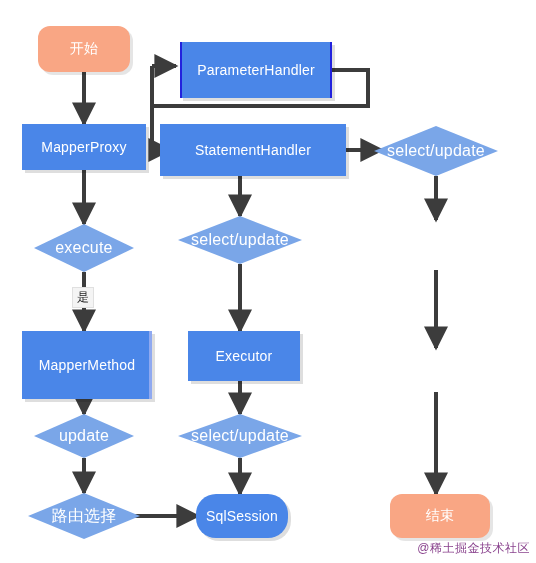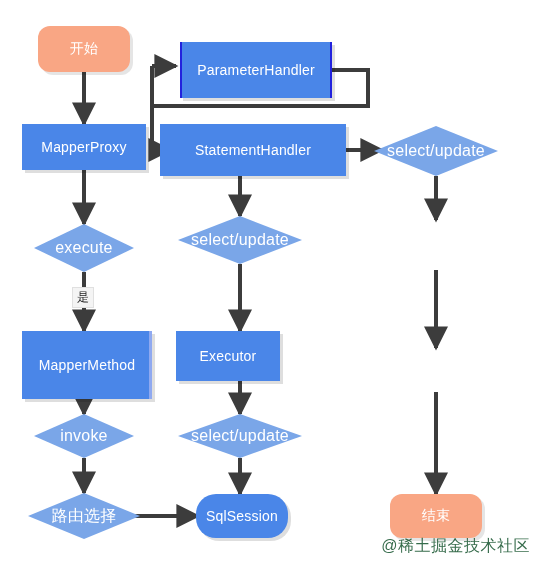--- a/index.html
+++ b/index.html
@@ -28,21 +28,21 @@
 
   
   .diamond{background:transparent;box-shadow:none;}
   .diamond .dshape{position:absolute;left:0;top:0;right:0;bottom:0;
       background:#7aa6e8;clip-path:polygon(50% 0,100% 50%,50% 100%,0 50%);}
   .diamond .dlabel{position:relative;z-index:2;color:#ffffff;font-size:16px;white-space:nowrap;}
 
   .edge-label{position:absolute;background:#f4f4f4;color:#222;font-size:12px;
      padding:1px 4px;z-index:4;border:1px solid #e0e0e0;}
 
-  .watermark{position:absolute;right:6px;bottom:6px;color:#14532d;font-size:16px;z-index:5;
+  .watermark{position:absolute;right:6px;bottom:6px;color:#701a75;font-size:12px;z-index:5;
      letter-spacing:.5px;opacity:.85;}
 </style>
 </head>
 <body>
 
 <div id="canvas">
 
   <svg class="edges" viewBox="0 0 536 563" xmlns="http://www.w3.org/2000/svg">
     <defs>
       <marker id="ar" markerWidth="8" markerHeight="8" refX="5.4" refY="3" orient="auto">
@@ -85,42 +85,42 @@
       <path d="M436,270 L436,348"></path>
 
       <path d="M436,392 L436,494"></path>
     </g>
   </svg>
 
   <div class="node term" style="left:38px;top:26px;width:92px;height:46px;">
     <span>开始</span>
   </div>
 
-  <div class="node term" style="left:390px;top:494px;width:92px;height:44px;">
+  <div class="node term" style="left:390px;top:494px;width:100px;height:44px;">
     <span>结束</span>
   </div>
 
   <div class="node rect sel" style="left:180px;top:42px;width:152px;height:56px;">
     <span>ParameterHandler</span>
   </div>
 
   <div class="node rect" style="left:22px;top:124px;width:124px;height:46px;">
     <span>MapperProxy</span>
   </div>
 
   <div class="node rect" style="left:160px;top:124px;width:186px;height:52px;">
     <span>StatementHandler</span>
   </div>
 
 
   <div class="node rect redge" style="left:22px;top:331px;width:130px;height:68px;">
     <span>MapperMethod</span>
   </div>
 
-  <div class="node rect" style="left:176px;top:331px;width:104px;height:50px;">
+  <div class="node rect" style="left:188px;top:331px;width:112px;height:50px;">
     <span>Executor</span>
   </div>
 
   <div class="node rect" style="left:196px;top:494px;width:92px;height:44px;border-radius:20px;">
     <span>SqlSession</span>
   </div>
 
   <div class="node diamond" style="left:374px;top:126px;width:124px;height:50px;">
     <span class="dshape"></span>
     <span class="dlabel">select/update</span>
@@ -132,21 +132,21 @@
   </div>
 
   <div class="node diamond" style="left:178px;top:216px;width:124px;height:48px;">
     <span class="dshape"></span>
     <span class="dlabel">select/update</span>
   </div>
 
 
   <div class="node diamond" style="left:34px;top:414px;width:100px;height:44px;">
     <span class="dshape"></span>
-    <span class="dlabel">invoke</span>
+    <span class="dlabel">update</span>
   </div>
 
   <div class="node diamond" style="left:178px;top:414px;width:124px;height:44px;">
     <span class="dshape"></span>
     <span class="dlabel">select/update</span>
   </div>
 
   <div class="node diamond" style="left:28px;top:493px;width:112px;height:46px;">
     <span class="dshape"></span>
     <span class="dlabel">路由选择</span>

